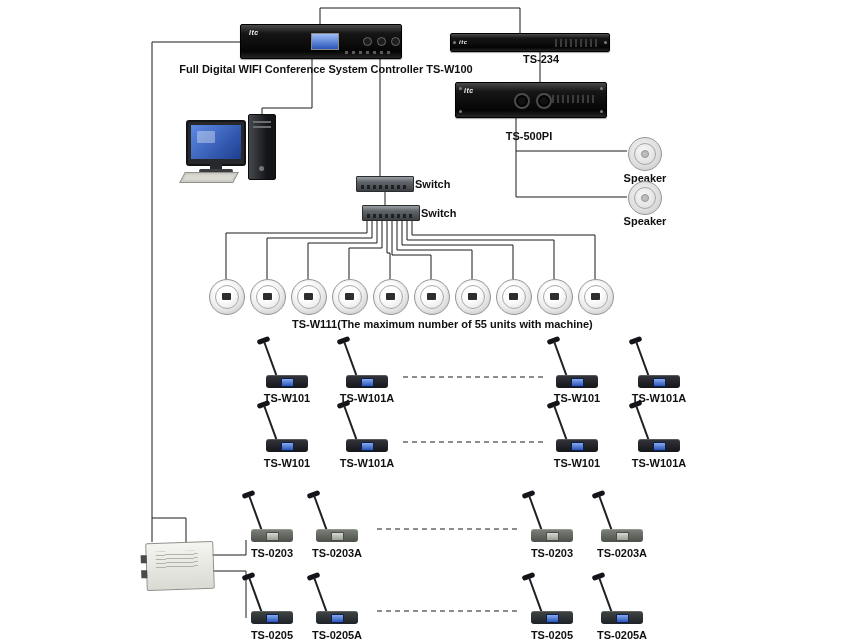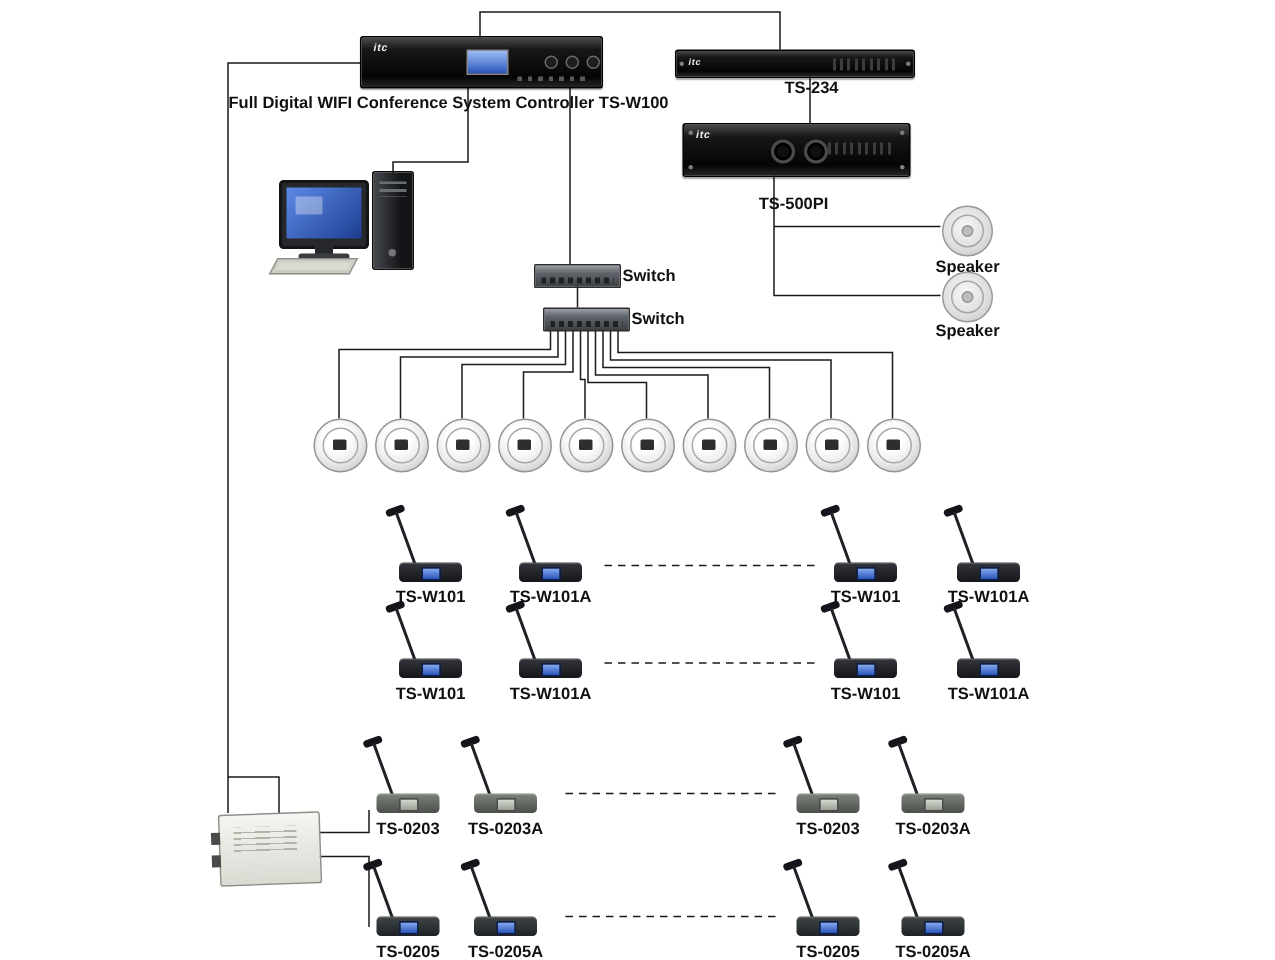--- a/index.html
+++ b/index.html
@@ -130,21 +130,21 @@
   </svg>
 
   <div class="rack" style="left:240px;top:24px;width:160px;height:33px">
     <span class="itc">itc</span>
     <span class="cscreen"></span>
     <span class="knob" style="left:122px"></span>
     <span class="knob" style="left:136px"></span>
     <span class="knob" style="left:150px"></span>
     <span class="btnrow"></span>
   </div>
-  <div class="lbl c" style="left:299px;top:63px">Full Digital WIFI Conference System Controller TS-W100</div>
+  <div class="lbl c" style="left:326px;top:63px">Full Digital WIFI Conference System Controller TS-W100</div>
 
   <div class="rack" style="left:450px;top:33px;width:158px;height:17px">
     <span class="itc" style="font-size:6px;top:5px">itc</span>
     <span class="vents" style="top:5px"></span>
     <span class="screw" style="left:2px;top:7px"></span>
     <span class="screw" style="right:2px;top:7px"></span>
   </div>
   <div class="lbl c" style="left:541px;top:53px">TS-234</div>
 
   <div class="rack" style="left:455px;top:82px;width:150px;height:34px">
@@ -202,20 +202,21 @@
       <div class="ceil" style="left: 496px; top: 279px;">
         <span class="cdot"></span>
       </div>
       <div class="ceil" style="left: 537px; top: 279px;">
         <span class="cdot"></span>
       </div>
       <div class="ceil" style="left: 578px; top: 279px;">
         <span class="cdot"></span>
       </div>
     </div>
+  <div class="lbl" style="left:292px;top:318px">TS-W111(The maximum number of 55 units with machine)</div>
 
   <div id="mic-layer">
       <div class="mic w101" style="left: 256px; top: 336px;">
         <span class="cap"></span>
         <span class="stem"></span>
         <span class="base">
           <span class="scr"></span>
         </span>
       </div>
       <div class="lbl c" style="left: 287px; top: 392px;">TS-W101</div>

